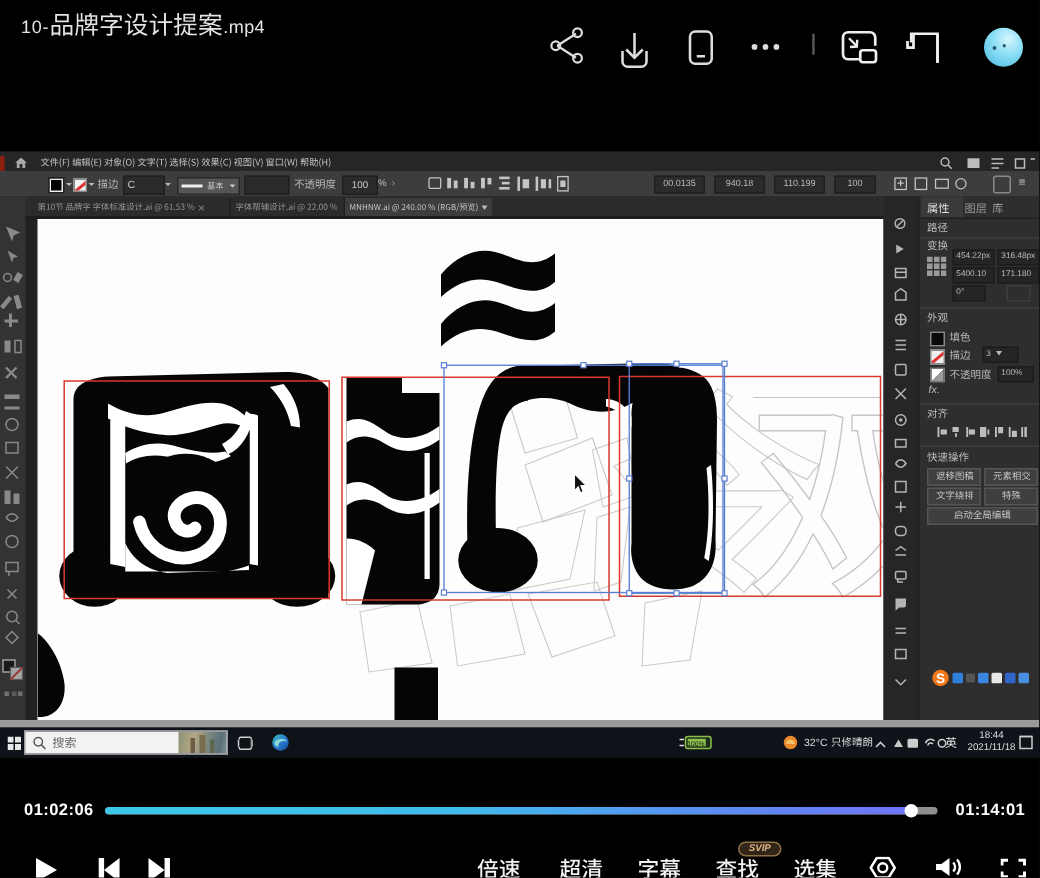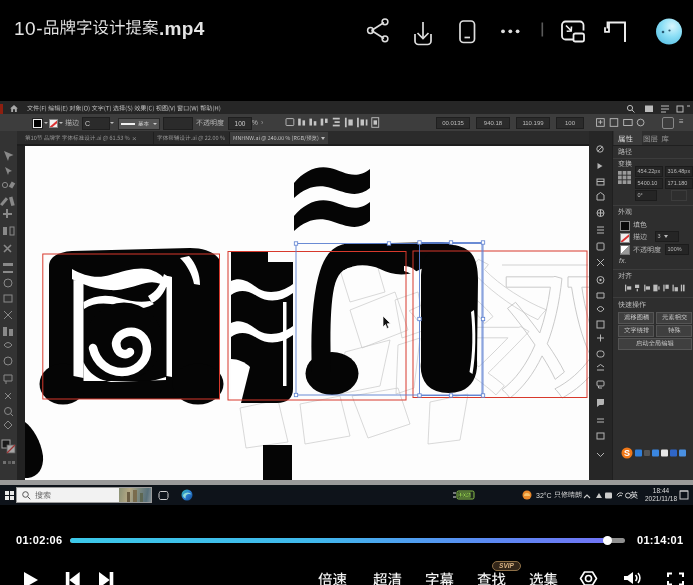--- a/index.html
+++ b/index.html
@@ -4,36 +4,36 @@
   html,body{margin:0;padding:0;background:#000;width:693px;height:585px;overflow:hidden;
     font-family:"Liberation Sans",sans-serif;}
   .abs{position:absolute;}
   #stage{position:relative;width:693px;height:585px;background:#000;}
   .vsvg{display:inline-block;vertical-align:baseline;}
   .vsvg svg{display:block;}
 </style></head>
 <body>
 <div id="stage">
 
-  <div class="abs" style="left:14px;top:18px;height:22px;display:flex;align-items:center;color:#e4e4e4;font-size:19px;">
+  <div class="abs" style="left:14px;top:7px;height:22px;display:flex;align-items:center;color:#e4e4e4;font-size:12px;">
     <span style="letter-spacing:0.5px;">10-</span>
       <span class="vsvg">
         <svg width="116" height="21" viewBox="0 0 116 21" xmlns="http://www.w3.org/2000/svg" style="display:block">
           <g fill="#e4e4e4">
             <path transform="translate(0.0,14.5) scale(0.016500,-0.016500)" d="M302 726H701V536H302ZM229 797V464H778V797ZM83 357V-80H155V-26H364V-71H439V357ZM155 47V286H364V47ZM549 357V-80H621V-26H849V-74H925V357ZM621 47V286H849V47Z"></path>
             <path transform="translate(16.5,14.5) scale(0.016500,-0.016500)" d="M730 334V194H394V129H730V-79H801V129H957V194H801V334ZM437 744V358H592C559 316 509 277 431 244C446 235 469 214 481 201C580 244 638 299 672 358H929V744H670C686 770 702 799 717 827L633 843C625 815 610 777 595 744ZM505 523H649C648 489 642 453 627 417H505ZM715 523H860V417H698C709 452 713 488 715 523ZM505 685H650V580H505ZM715 685H860V580H715ZM101 820V436C101 290 93 87 35 -57C54 -63 84 -73 99 -82C140 26 157 161 164 288H294V-79H362V353H166L167 436V500H413V565H331V839H264V565H167V820Z"></path>
             <path transform="translate(33.0,14.5) scale(0.016500,-0.016500)" d="M460 363V300H69V228H460V14C460 0 455 -5 437 -6C419 -6 354 -6 287 -4C300 -24 314 -58 319 -79C404 -79 457 -78 492 -67C528 -54 539 -32 539 12V228H930V300H539V337C627 384 717 452 779 516L728 555L711 551H233V480H635C584 436 519 392 460 363ZM424 824C443 798 462 765 475 736H80V529H154V664H843V529H920V736H563C549 769 523 814 497 847Z"></path>
             <path transform="translate(49.5,14.5) scale(0.016500,-0.016500)" d="M122 776C175 729 242 662 273 619L324 672C292 713 225 778 171 822ZM43 526V454H184V95C184 49 153 16 134 4C148 -11 168 -42 175 -60C190 -40 217 -20 395 112C386 127 374 155 368 175L257 94V526ZM491 804V693C491 619 469 536 337 476C351 464 377 435 386 420C530 489 562 597 562 691V734H739V573C739 497 753 469 823 469C834 469 883 469 898 469C918 469 939 470 951 474C948 491 946 520 944 539C932 536 911 534 897 534C884 534 839 534 828 534C812 534 810 543 810 572V804ZM805 328C769 248 715 182 649 129C582 184 529 251 493 328ZM384 398V328H436L422 323C462 231 519 151 590 86C515 38 429 5 341 -15C355 -31 371 -61 377 -80C474 -54 566 -16 647 39C723 -17 814 -58 917 -83C926 -62 947 -32 963 -16C867 4 781 39 708 86C793 160 861 256 901 381L855 401L842 398Z"></path>
             <path transform="translate(66.0,14.5) scale(0.016500,-0.016500)" d="M137 775C193 728 263 660 295 617L346 673C312 714 241 778 186 823ZM46 526V452H205V93C205 50 174 20 155 8C169 -7 189 -41 196 -61C212 -40 240 -18 429 116C421 130 409 162 404 182L281 98V526ZM626 837V508H372V431H626V-80H705V431H959V508H705V837Z"></path>
             <path transform="translate(82.5,14.5) scale(0.016500,-0.016500)" d="M478 617H812V538H478ZM478 750H812V671H478ZM409 807V480H884V807ZM429 297C413 149 368 36 279 -35C295 -45 324 -68 335 -80C388 -33 428 28 456 104C521 -37 627 -65 773 -65H948C951 -45 961 -14 971 3C936 2 801 2 776 2C742 2 710 3 680 8V165H890V227H680V345H939V408H364V345H609V27C552 52 508 97 479 181C487 215 493 251 498 289ZM164 839V638H40V568H164V348C113 332 66 319 29 309L48 235L164 273V14C164 0 159 -4 147 -4C135 -5 96 -5 53 -4C62 -24 72 -55 74 -73C137 -74 176 -71 200 -59C225 -48 234 -27 234 14V296L345 333L335 401L234 370V568H345V638H234V839Z"></path>
             <path transform="translate(99.0,14.5) scale(0.016500,-0.016500)" d="M52 230V166H401C312 89 167 24 34 -5C49 -20 71 -48 81 -66C218 -30 366 48 460 141V-79H535V146C631 50 784 -30 924 -68C934 -49 956 -20 972 -5C837 24 690 89 599 166H949V230H535V313H460V230ZM431 823 466 765H80V621H151V701H852V621H925V765H546C532 790 512 822 494 846ZM663 535C629 490 583 454 524 426C453 440 380 454 307 465C329 486 353 510 377 535ZM190 427C268 415 345 402 418 388C322 361 203 346 61 339C72 323 83 298 89 278C274 291 422 316 536 363C663 335 773 304 854 274L917 327C838 353 735 381 619 406C673 440 715 483 746 535H940V596H432C452 620 471 644 487 667L420 689C401 660 377 628 351 596H64V535H298C262 495 224 457 190 427Z"></path>
           </g>
         </svg>
       </span>
-      <span style="letter-spacing:0.3px;font-weight:bold;">.mp4</span>
+      <span style="letter-spacing:0.3px;">.mp4</span>
   </div>
 
   <svg class="abs" style="left:360px;top:10px;" width="333" height="45" viewBox="0 0 333 45">
 
     <g stroke="#ddd" stroke-width="1.5" fill="none">
       <line x1="11.5" y1="20.5" x2="24" y2="12.5"></line>
       <line x1="11.5" y1="20.5" x2="24" y2="28.5"></line>
       <circle cx="10.5" cy="20.5" r="2.9"></circle>
       <circle cx="25" cy="11.8" r="2.9"></circle>
       <circle cx="25" cy="28.8" r="2.9"></circle>

